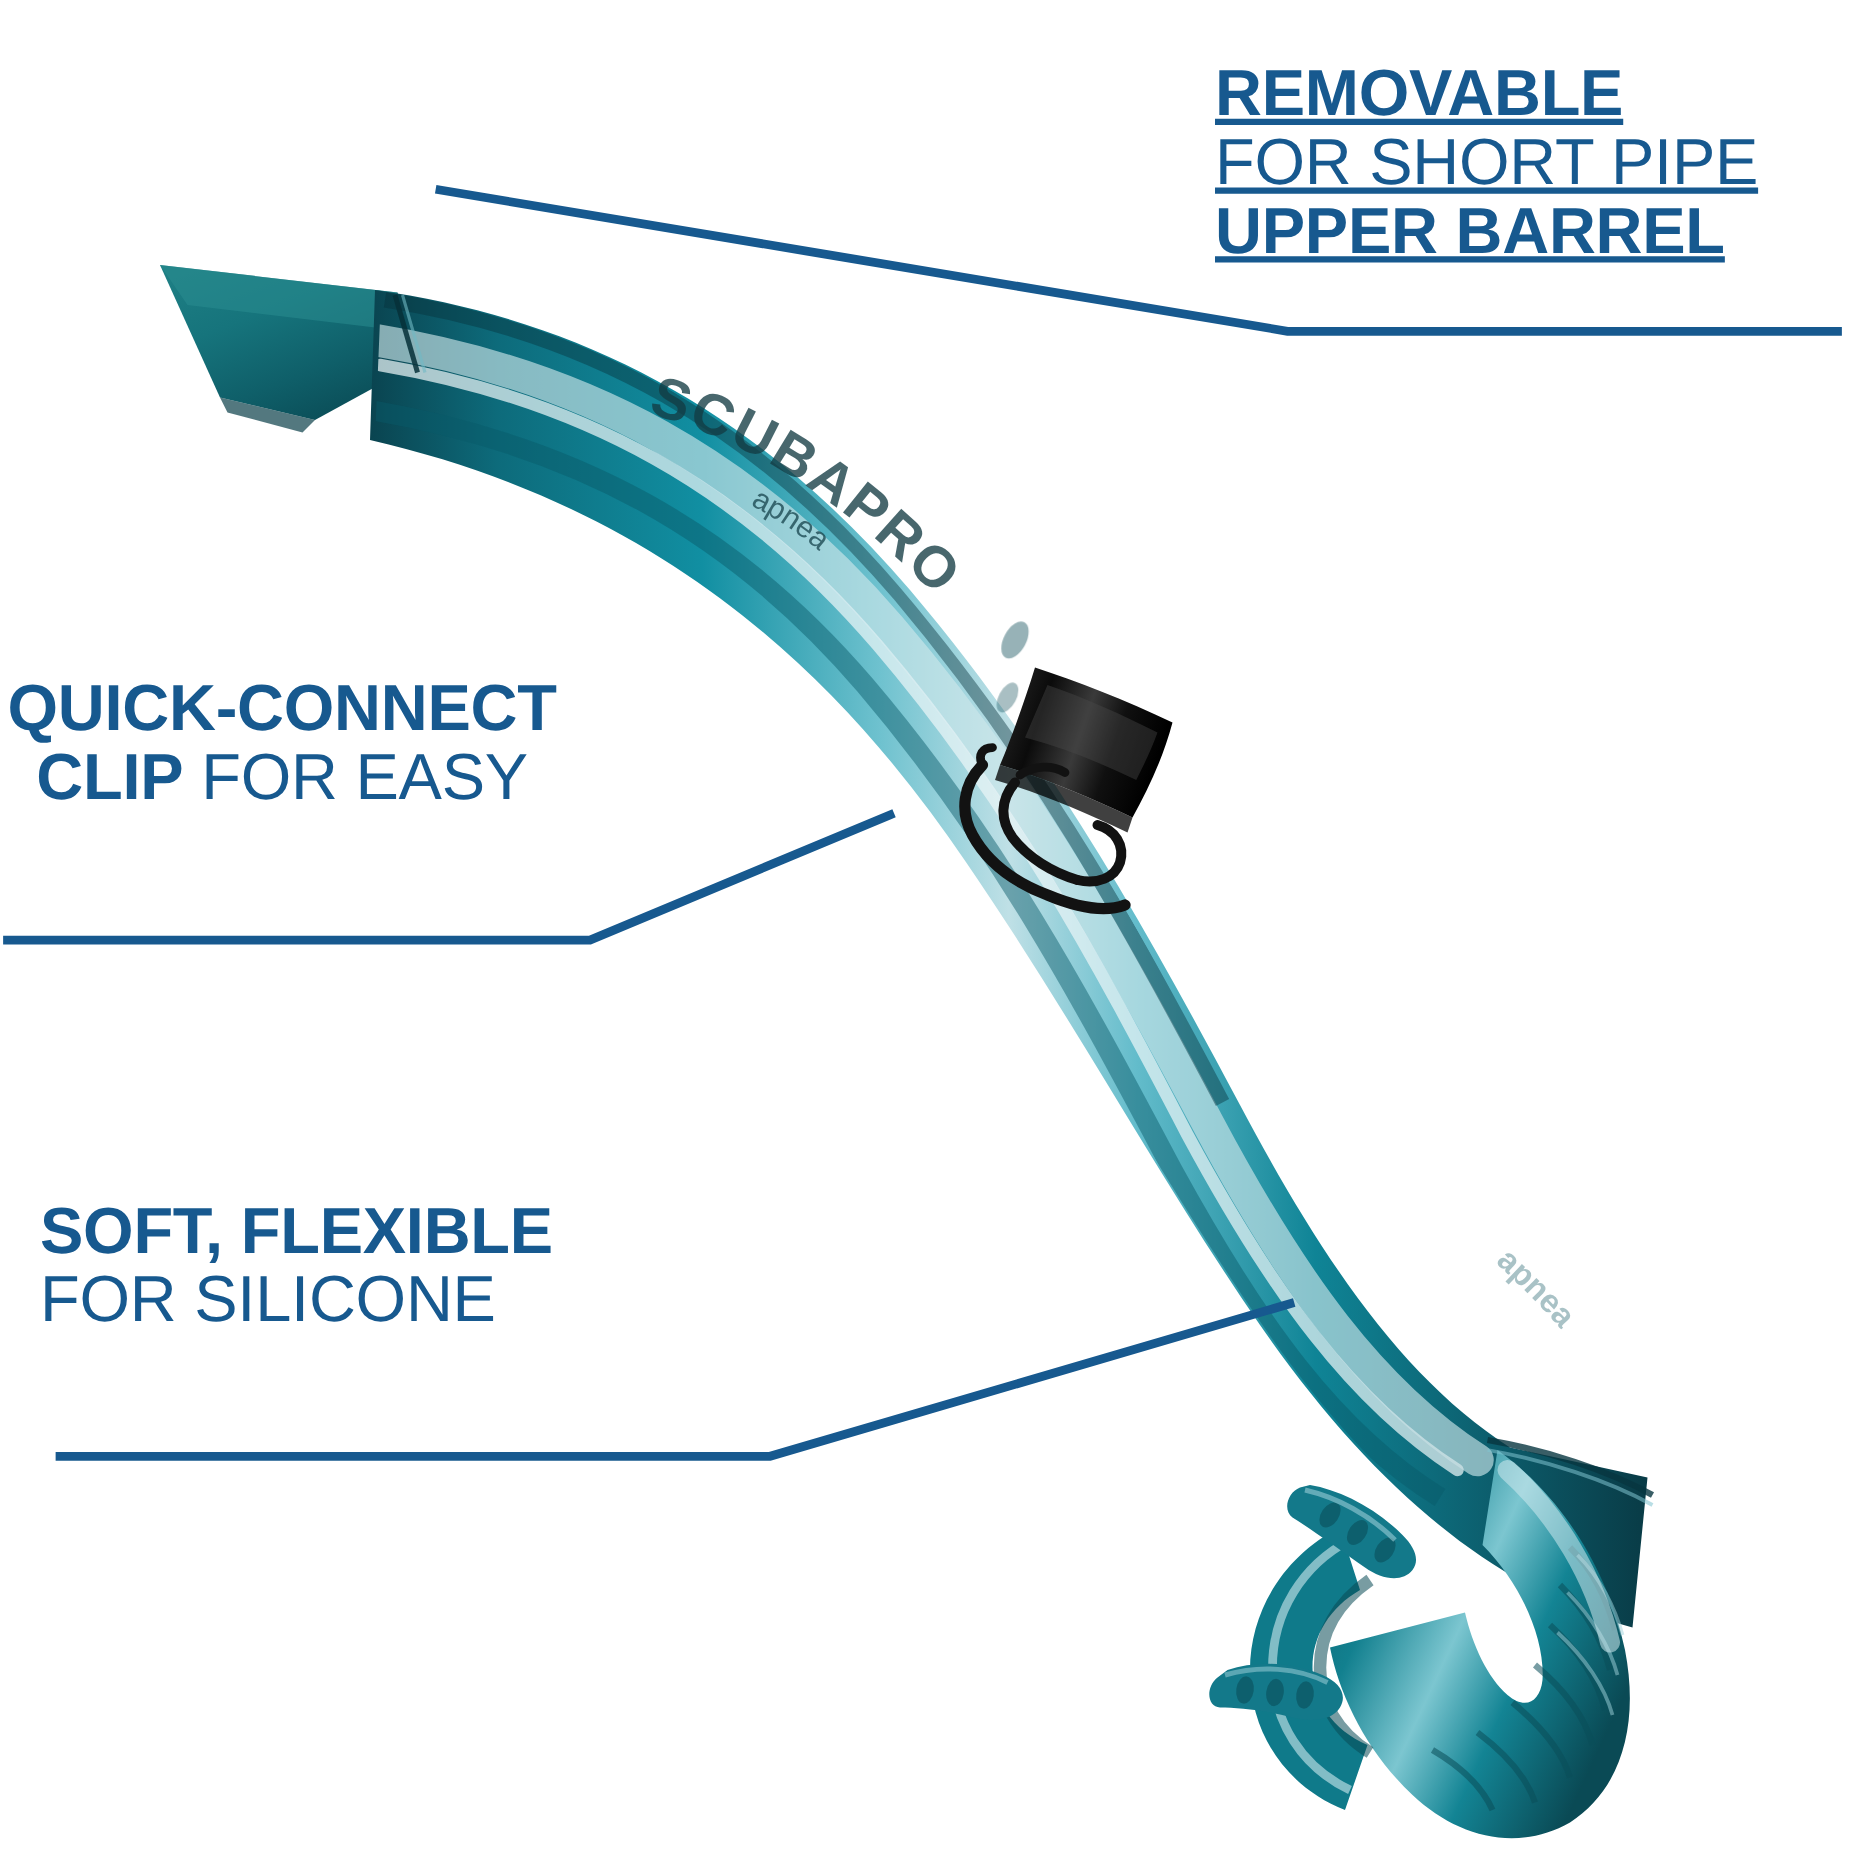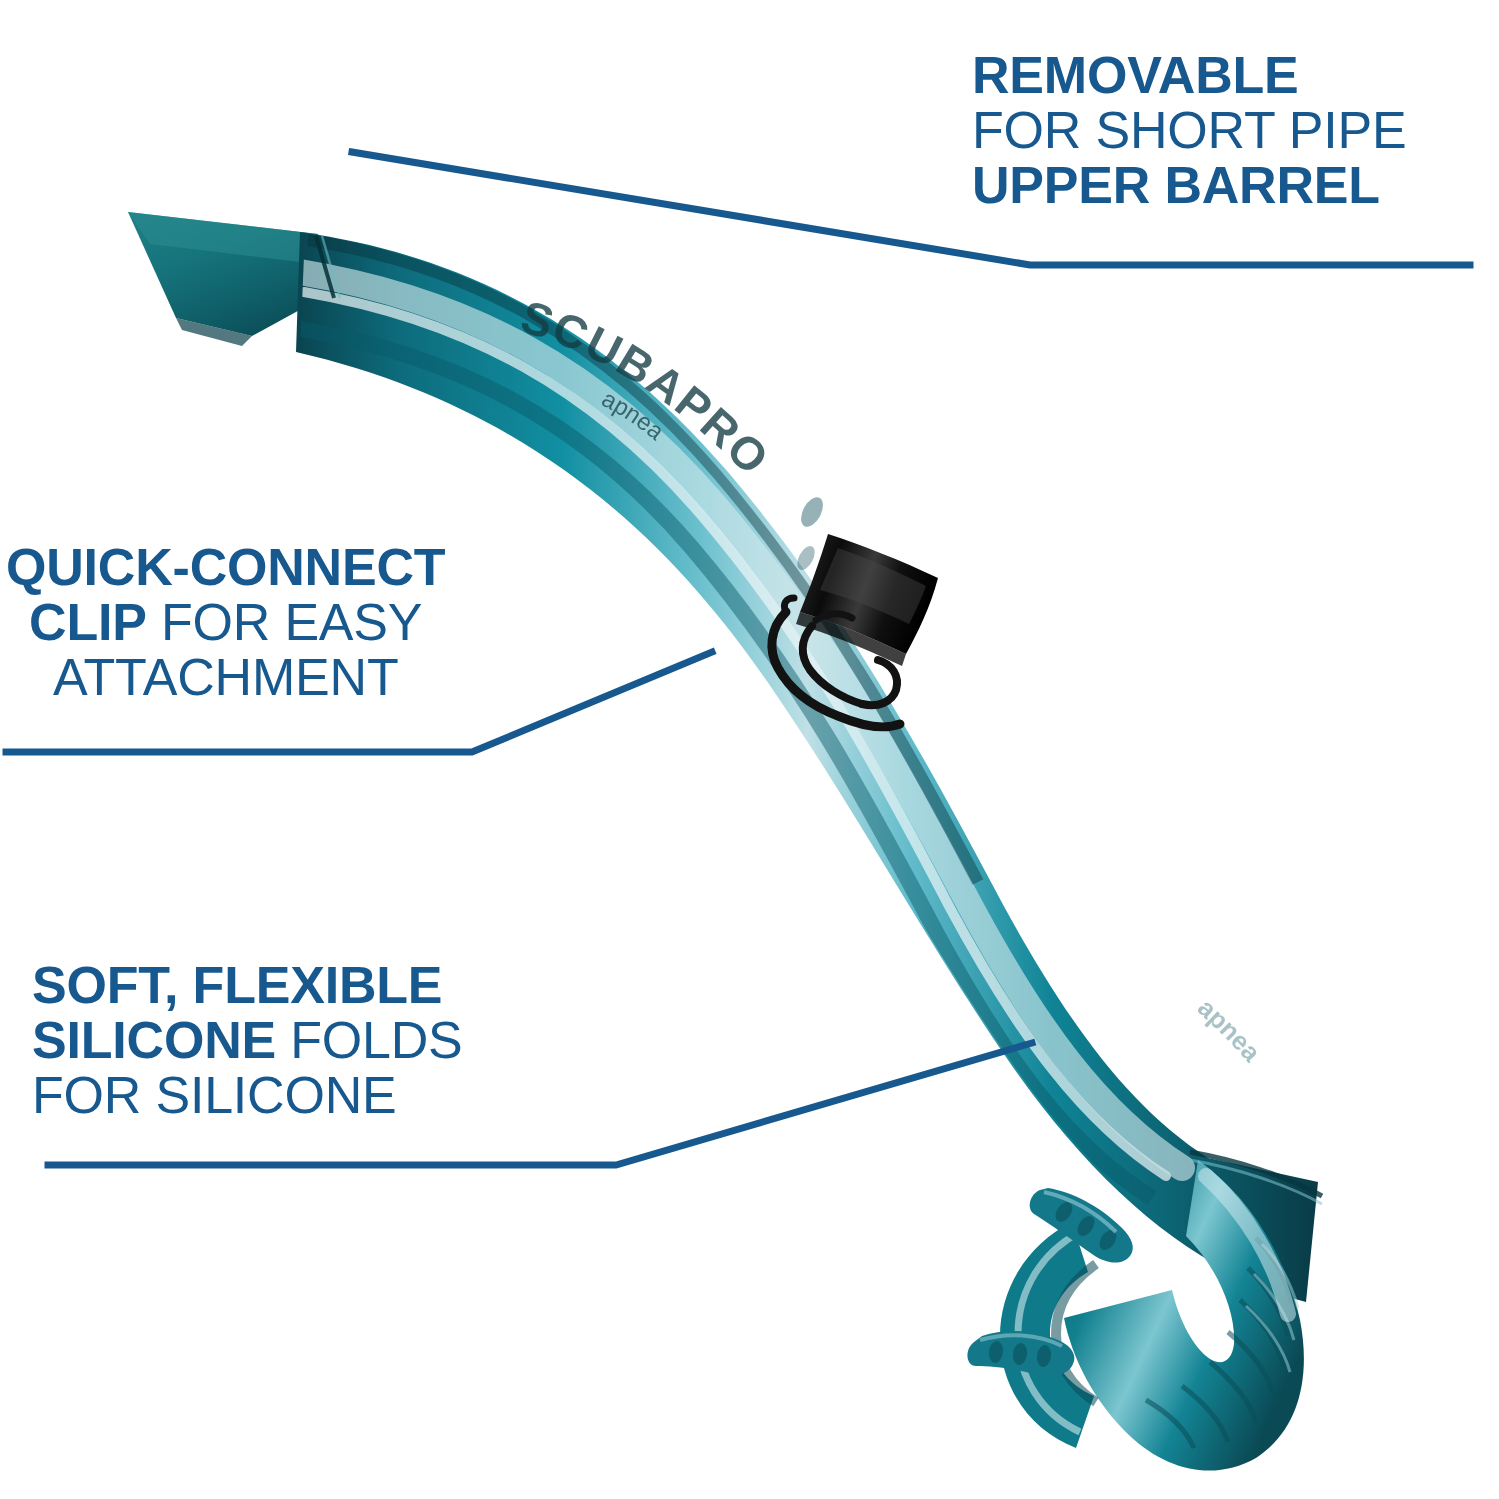--- a/index.html
+++ b/index.html
@@ -28,20 +28,21 @@
     white-space: nowrap;
     font-size: 52px;
     font-weight: 400;
   }
   .callout .bd { font-weight: 700; }
 
   #callout-removable {
     left: 972px;
     top: 48px;
     text-align: left;
+    text-decoration: underline;
   }
   #callout-quick {
     left: 6px;
     top: 540px;
     text-align: center;
   }
   #callout-soft {
     left: 32px;
     top: 958px;
   }
@@ -325,22 +326,20 @@
 
   <div class="callout" id="callout-removable">
     <span class="ln bd">REMOVABLE</span>
     <span class="ln">FOR SHORT PIPE</span>
     <span class="ln bd">UPPER BARREL</span>
   </div>
 
   <div class="callout" id="callout-quick">
     <span class="ln bd">QUICK-CONNECT</span>
     <span class="ln"><span class="bd">CLIP</span><span> FOR EASY</span></span>
-    <span class="ln">ATTACHMENT</span>
   </div>
 
   <div class="callout" id="callout-soft">
     <span class="ln bd">SOFT, FLEXIBLE</span>
-    <span class="ln"><span class="bd">SILICONE</span><span> FOLDS</span></span>
     <span class="ln">FOR SILICONE</span>
   </div>
 
 </div>
 
 </body></html>

